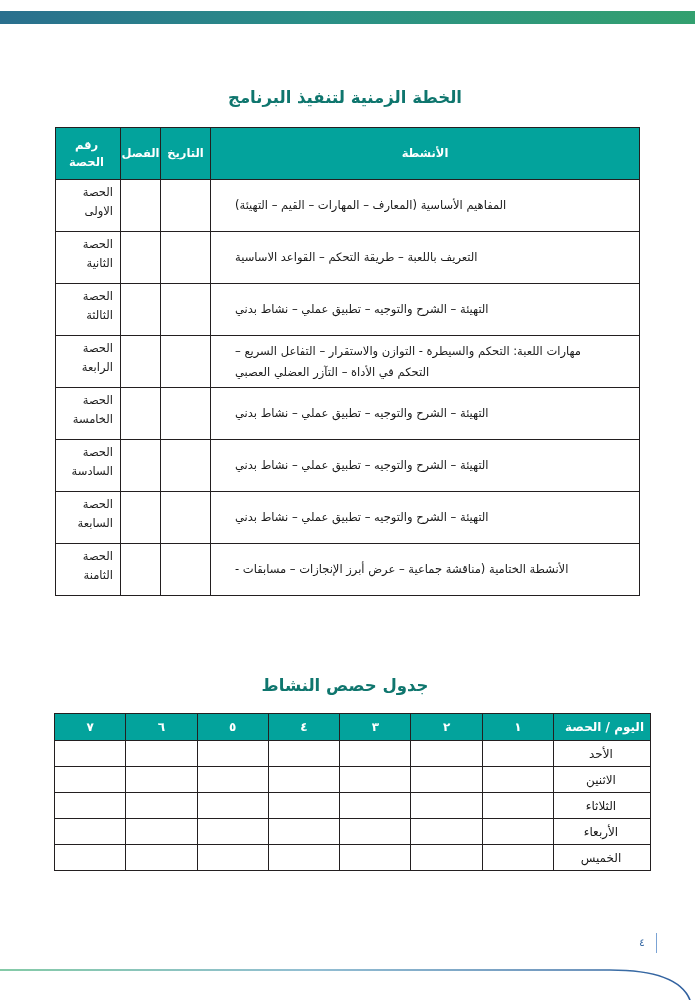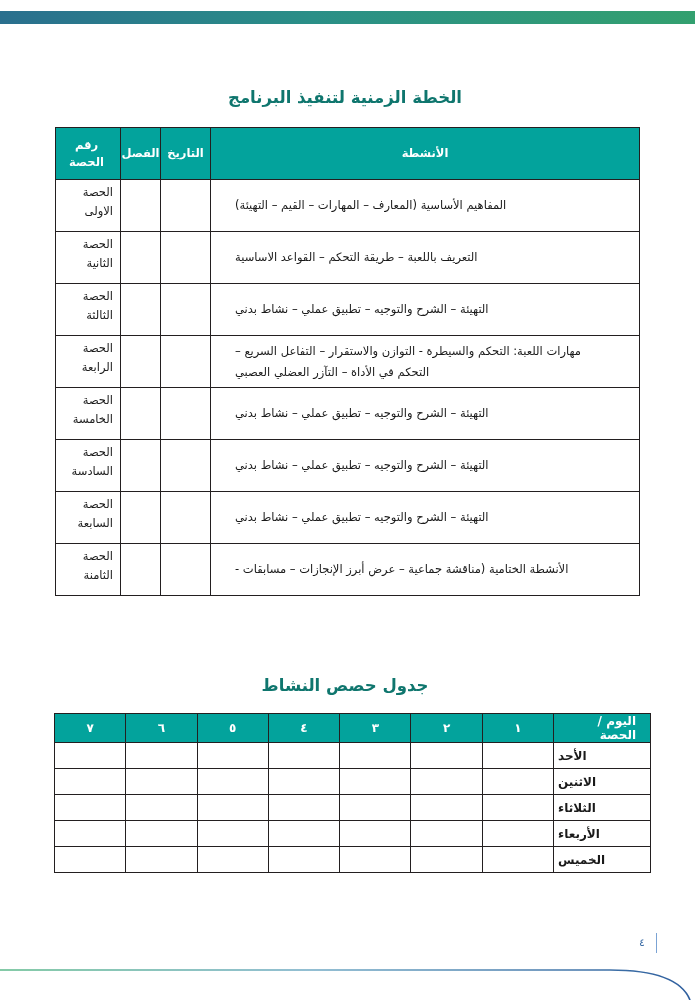--- a/index.html
+++ b/index.html
@@ -107,34 +107,34 @@
   #schedule-table thead th {
     background: #03a39c;
     color: #ffffff;
     font-size: 12px;
     font-weight: 700;
     height: 27px;
   }
   #schedule-table th.day-head {
     width: 97px;
     text-align: right;
-    padding: 0 14px 0 4px;
+    padding: 0 6px 0 4px;
   }
   #schedule-table th.num-head { text-align: center; }
 
   #schedule-table tbody td {
     height: 26px;
     font-size: 12px;
     color: #1a1a1a;
   }
   #schedule-table td.day-cell {
     width: 97px;
-    text-align: left;
+    text-align: center;
     padding: 0 6px 0 4px;
-    font-weight: 700;
+    font-weight: 400;
   }
 
   
   .page-number {
     position: absolute;
     top: 936px;
     right: 50px;
     font-size: 11px;
     color: #3f6fa8;
     direction: rtl;

